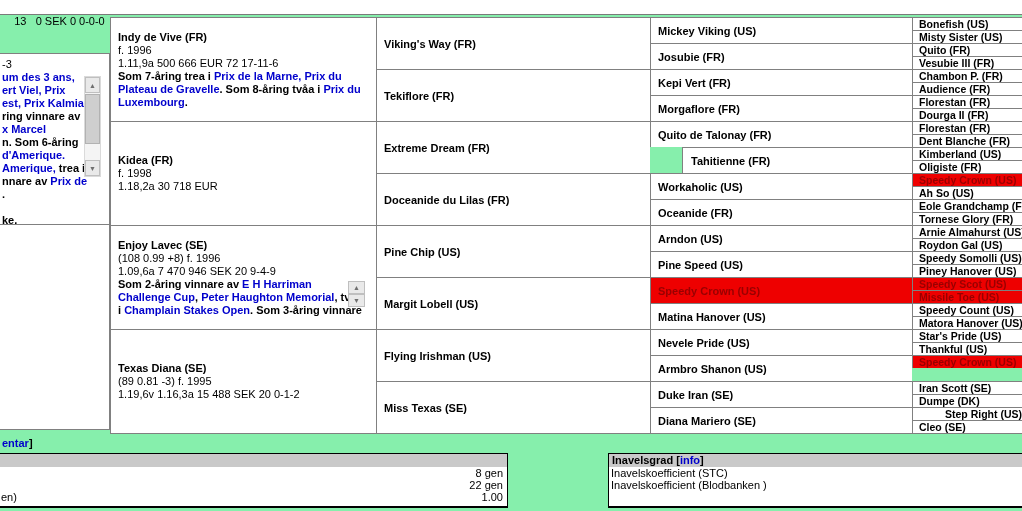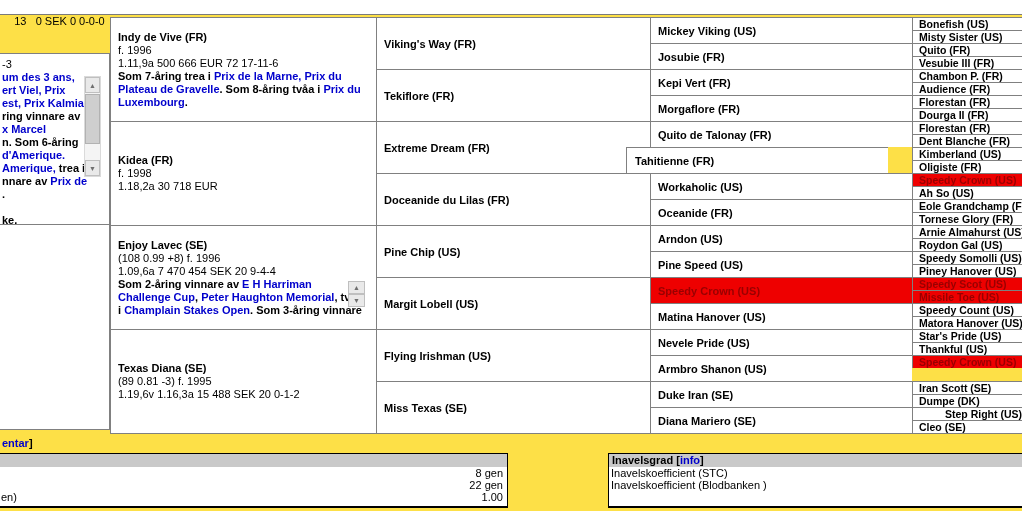--- a/index.html
+++ b/index.html
@@ -1,17 +1,17 @@
 <!DOCTYPE html>
 <html><head>
 <meta charset="utf-8">
 <style>
   *{box-sizing:border-box;}
   body{margin:0;background:#fff;}
-  #screen{position:relative;width:1022px;height:511px;overflow:hidden;background:#fde047;
+  #screen{position:relative;width:1022px;height:511px;overflow:hidden;background:#86efac;
           font-family:"Liberation Sans",sans-serif;color:#000;}
   
   #topbar{position:absolute;left:0;top:0;width:1022px;height:15px;border-bottom:1px solid #7a7a7a;
           font-size:11px;line-height:14px;padding-left:2px;white-space:pre;background:#fff;}
   
   .cell{position:absolute;border-top:1px solid #808080;border-left:1px solid #808080;background:#fff;
         overflow:hidden;white-space:nowrap;font-size:11px;font-weight:bold;
         display:flex;align-items:center;padding-left:7px;}
   .cell.g2{flex-direction:column;align-items:flex-start;justify-content:center;line-height:13px;padding-left:7px;}
   .cell.g5{font-size:10.5px;padding-left:6px;}
@@ -64,21 +64,21 @@
         <div class="dline"><span class="lnk">Luxembourg</span><span>.</span></div>
       </div>
       <div class="cell g2" style="left: 110px; top: 121px; width: 266px; height: 104px;">
         <div class="hname">Kidea (FR)</div>
         <div class="plain">f. 1998</div>
         <div class="plain">1.18,2a 30 718 EUR</div>
       </div>
       <div class="cell g2" style="left: 110px; top: 225px; width: 266px; height: 104px;">
         <div class="hname">Enjoy Lavec (SE)</div>
         <div class="plain">(108 0.99 +8) f. 1996</div>
-        <div class="plain">1.09,6a 7 470 454 SEK 20 9-4-4</div>
+        <div class="plain">1.09,6a 7 470 946 SEK 20 9-4-9</div>
         <div class="dline"><span>Som 2-åring vinnare av </span><span class="lnk">E H Harriman</span></div>
         <div class="dline"><span class="lnk">Challenge Cup</span><span>, </span><span class="lnk">Peter Haughton Memorial</span><span>, tvåa</span></div>
         <div class="dline"><span>i </span><span class="lnk">Champlain Stakes Open</span><span>. Som 3-åring vinnare</span></div>
       </div>
       <div class="cell g2" style="left: 110px; top: 329px; width: 266px; height: 104px;">
         <div class="hname">Texas Diana (SE)</div>
         <div class="plain">(89 0.81 -3) f. 1995</div>
         <div class="plain">1.19,6v 1.16,3a 15 488 SEK 20 0-1-2</div>
       </div>
       <div class="cell g3" style="left: 376px; top: 17px; width: 274px; height: 52px;">
@@ -113,21 +113,21 @@
       </div>
       <div class="cell g4" style="left: 650px; top: 69px; width: 262px; height: 26px;">
         <span class="hname">Kepi Vert (FR)</span>
       </div>
       <div class="cell g4" style="left: 650px; top: 95px; width: 262px; height: 26px;">
         <span class="hname">Morgaflore (FR)</span>
       </div>
       <div class="cell g4" style="left: 650px; top: 121px; width: 262px; height: 26px;">
         <span class="hname">Quito de Talonay (FR)</span>
       </div>
-      <div class="cell g4" style="left: 626px; top: 147px; width: 262px; height: 26px; padding-left: 8px;">
+      <div class="cell g4" style="left: 682px; top: 147px; width: 262px; height: 26px; padding-left: 8px;">
         <span class="hname">Tahitienne (FR)</span>
       </div>
       <div class="cell g4" style="left: 650px; top: 173px; width: 262px; height: 26px;">
         <span class="hname">Workaholic (US)</span>
       </div>
       <div class="cell g4" style="left: 650px; top: 199px; width: 262px; height: 26px;">
         <span class="hname">Oceanide (FR)</span>
       </div>
       <div class="cell g4" style="left: 650px; top: 225px; width: 262px; height: 26px;">
         <span class="hname">Arndon (US)</span>

